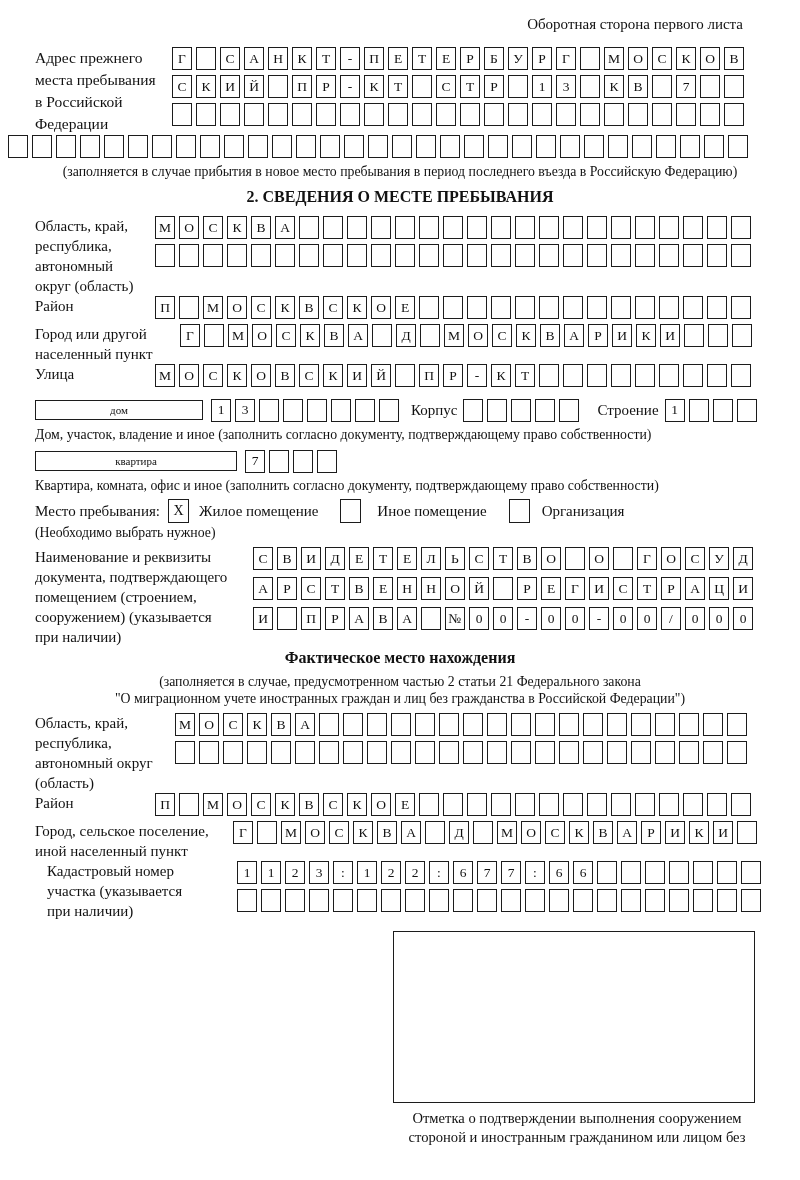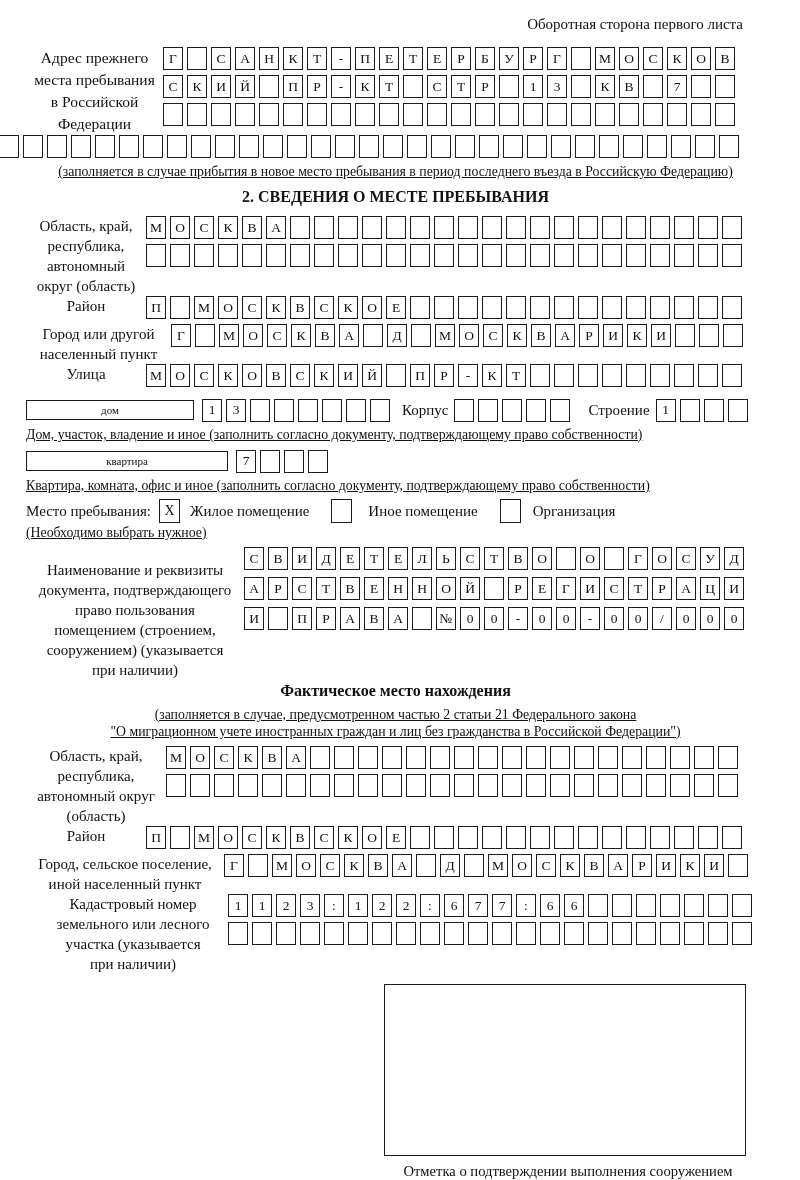--- a/index.html
+++ b/index.html
@@ -1,32 +1,32 @@
 <!DOCTYPE html>
 <html><head>
 <meta charset="utf-8">
 <style>
   html,body{margin:0;padding:0;background:#fff;}
   body{width:800px;height:1180px;overflow:hidden;color:#111;
        font-family:"Liberation Serif", serif;}
-  .page{box-sizing:border-box;width:800px;height:1180px;padding:16px 35px 0 26px;position:relative;}
+  .page{box-sizing:border-box;width:800px;height:1180px;padding:16px 35px 0 35px;position:relative;}
   .back-note{text-align:right;font-size:15px;margin-right:22px;}
   .flexrow{display:flex;align-items:flex-start;}
-  .lbl{font-size:15px;line-height:20px;flex:none;text-align:center;}
+  .lbl{font-size:15px;line-height:20px;flex:none;}
   .lbl.top{line-height:22px;font-size:15.5px;}
-  .w137{width:137px;} .w120{width:120px;} .w145{width:145px;} .w218{width:218px;margin-top:13px;}
+  .w137{width:137px;} .w120{width:120px;} .w145{width:145px;} .w218{width:218px;}
   .w140{width:140px;} .w198{width:198px;} .w190{width:190px;margin-left:12px;}
   .rows{flex:1;min-width:0;}
   .boxrow{display:flex;height:23px;margin-bottom:5px;}
   .cbox{box-sizing:border-box;flex:0 0 20px;width:20px;height:23px;border:1.6px solid #1c1c1c;
         margin-right:4px;display:inline-flex;align-items:center;justify-content:center;
         font-size:13.5px;line-height:1;background:#fff;}
   .chk{flex:none;display:inline-flex;box-sizing:border-box;width:21px;height:24px;border:1.6px solid #1c1c1c;
        align-items:center;justify-content:center;font-size:14px;}
-  .note{font-size:13.8px;line-height:17px;text-decoration:underline;}
+  .note{font-size:13.8px;line-height:17px;}
   .center{text-align:center;}
   .title{font-size:16px;font-weight:bold;text-align:center;margin:8px 0 10px 0;}
   .mt6{margin-top:6px;} .mt14{margin-top:14px;}
   .widebox{box-sizing:border-box;height:20px;border:1.6px solid #1c1c1c;display:flex;
            align-items:center;justify-content:center;font-size:11px;flex:none;}
   .domrow{display:flex;align-items:center;height:24px;margin-bottom:4px;}
   .inl-lbl{font-size:15px;margin:0 6px 0 8px;flex:none;}
   .mesto-row{display:flex;align-items:center;height:26px;font-size:15px;margin-top:4px;}
   .doc-block{margin-top:6px;}
   .stamp-box{box-sizing:border-box;border:1.8px solid #1c1c1c;width:362px;height:172px;
@@ -377,21 +377,20 @@
     <span style="margin-left:16px;">Иное помещение</span>
     <span class="chk" style="margin-left:22px;"></span>
     <span style="margin-left:12px;">Организация</span>
   </div>
   <div class="note" style="text-align:left;width:640px;">(Необходимо выбрать нужное)</div>
 
   <div class="flexrow doc-block">
     <div class="lbl w218">
       <div>Наименование и реквизиты</div>
       <div>документа, подтверждающего</div>
-      <div>право пользования</div>
       <div>помещением (строением,</div>
       <div>сооружением) (указывается</div>
       <div>при наличии)</div>
     </div>
     <div class="rows">
       <div class="boxrow" style="margin-bottom:7px;">
           <span class="cbox">С</span>
           <span class="cbox">В</span>
           <span class="cbox">И</span>
           <span class="cbox">Д</span>
@@ -587,21 +586,20 @@
         <span class="cbox">И</span>
         <span class="cbox">К</span>
         <span class="cbox">И</span>
         <span class="cbox"></span>
       </div>
   </div>
 
   <div class="flexrow">
     <div class="lbl w190">
       <div>Кадастровый номер</div>
-      <div>земельного или лесного</div>
       <div>участка (указывается</div>
       <div>при наличии)</div>
     </div>
     <div class="rows">
       <div class="boxrow">
           <span class="cbox">1</span>
           <span class="cbox">1</span>
           <span class="cbox">2</span>
           <span class="cbox">3</span>
           <span class="cbox">:</span>

